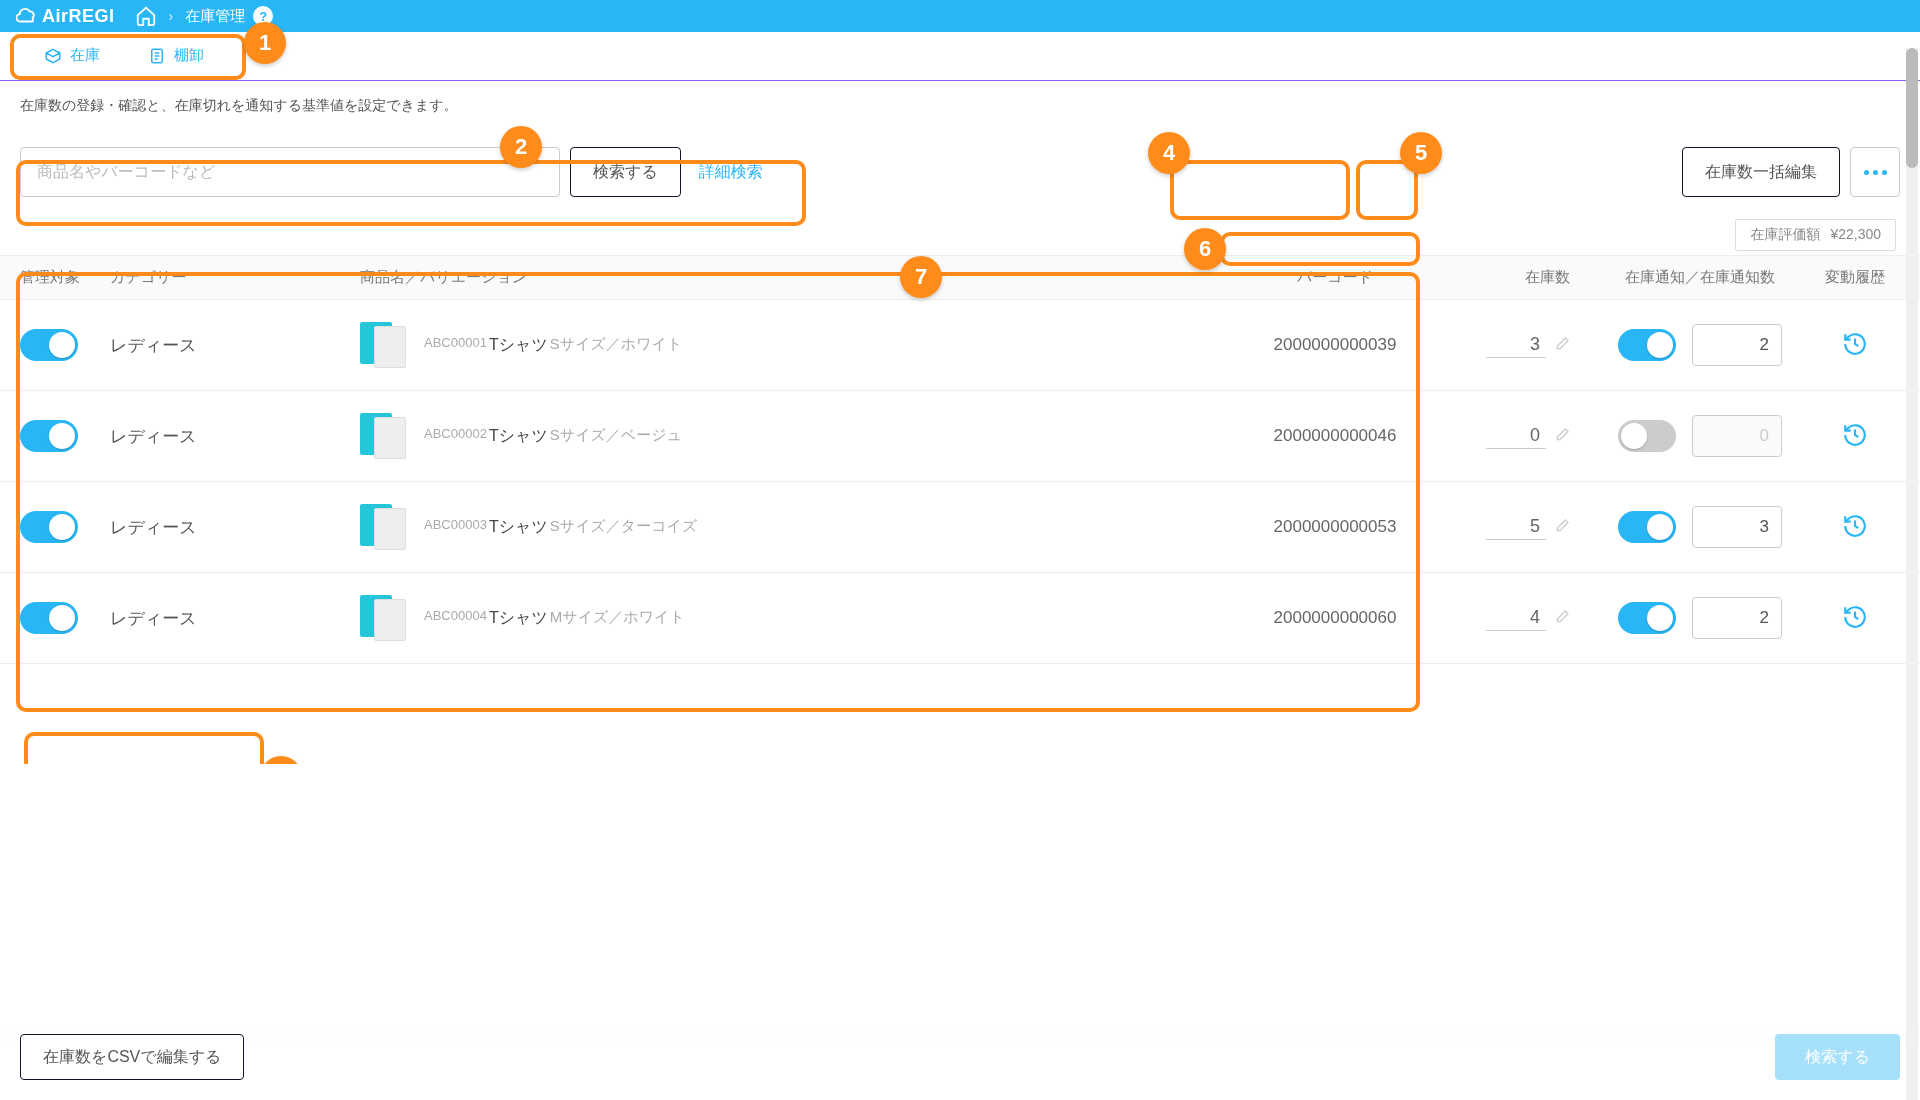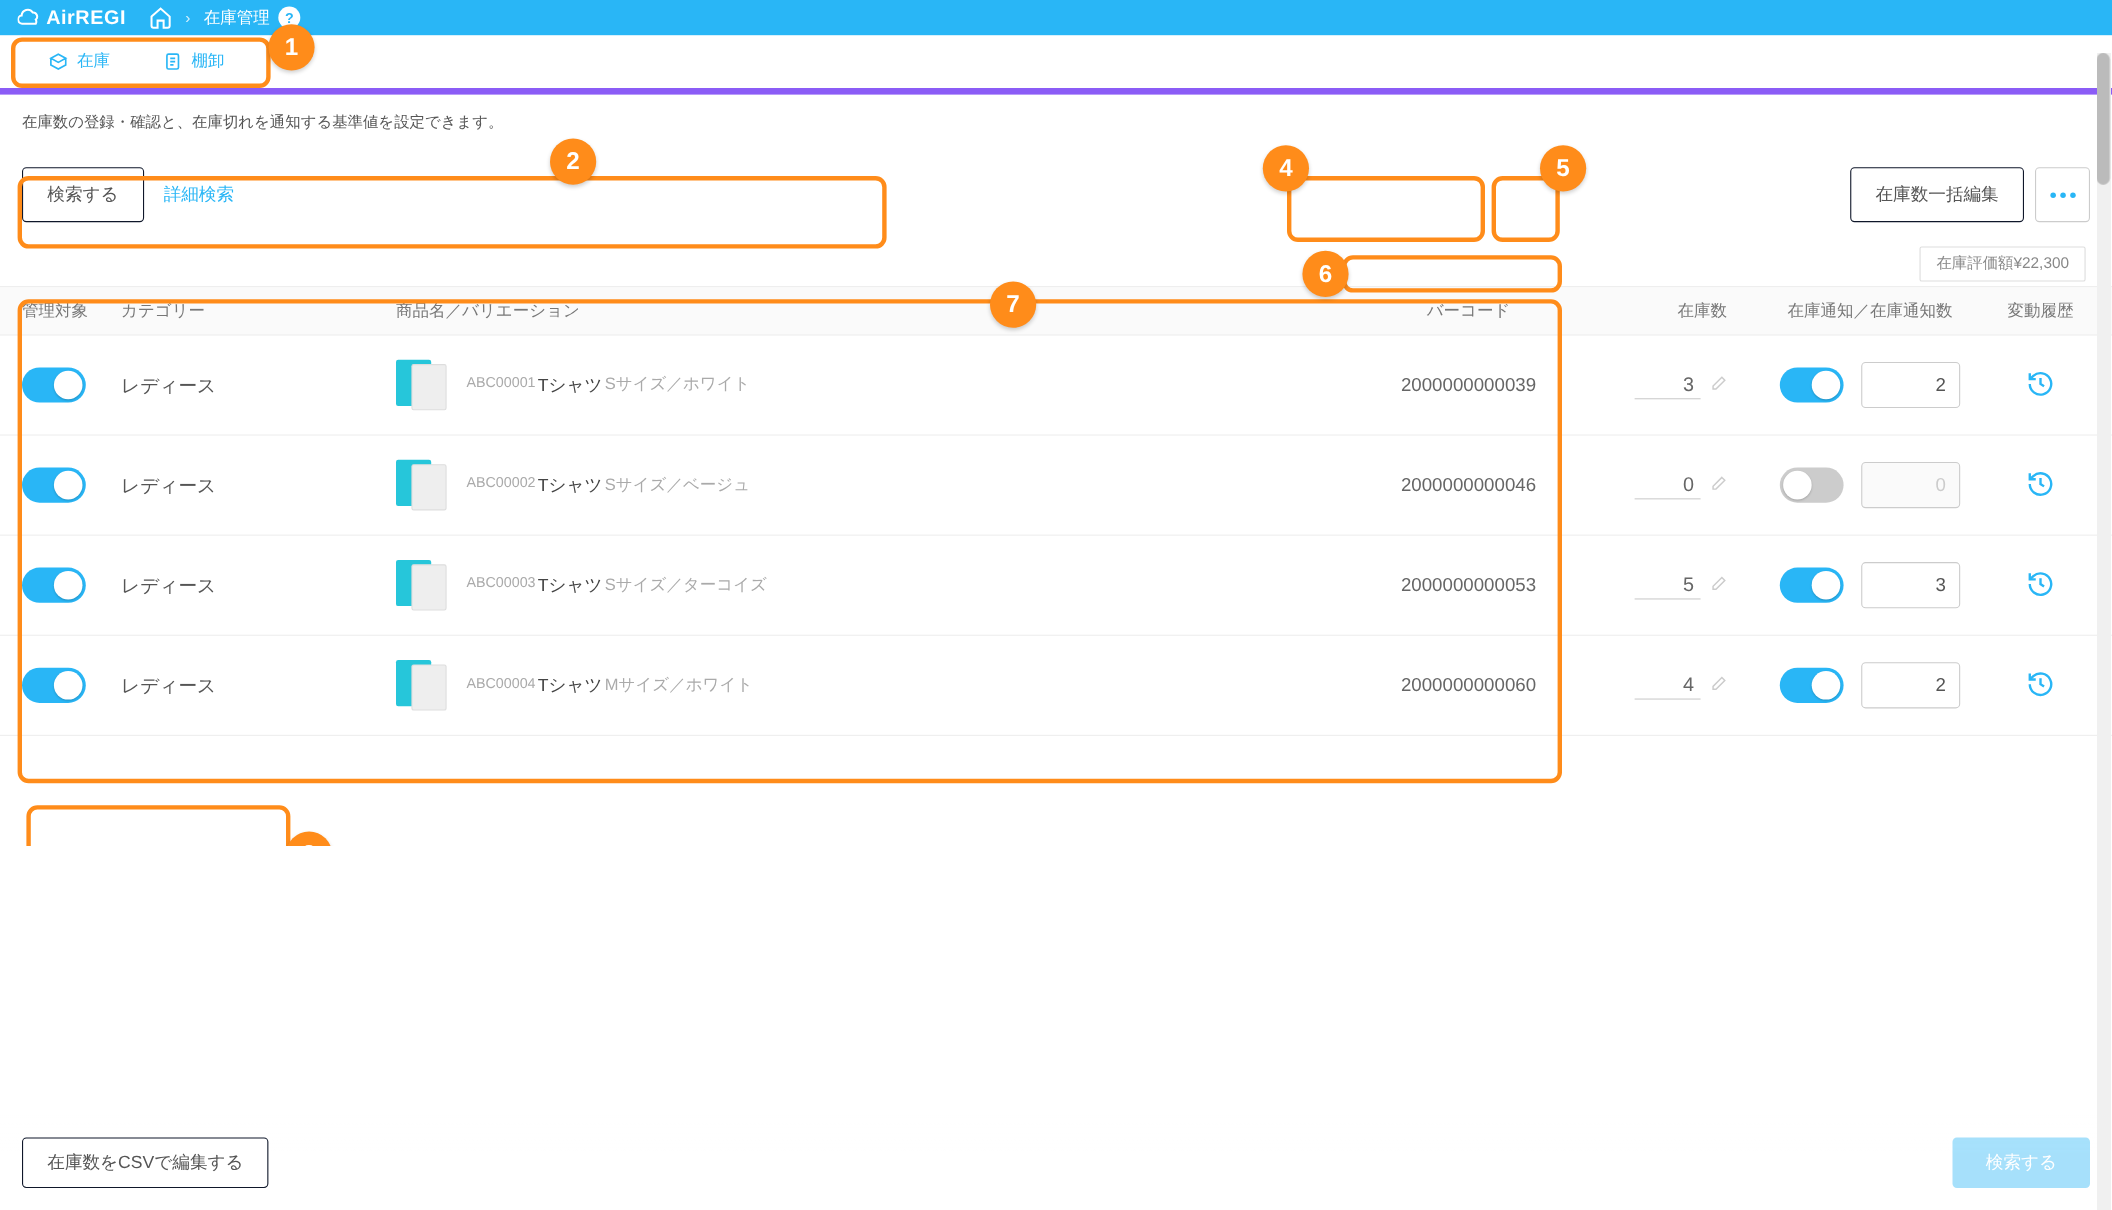--- a/index.html
+++ b/index.html
@@ -4,37 +4,37 @@
 <style>
 *{box-sizing:border-box;margin:0;padding:0;font-family:"Hiragino Kaku Gothic ProN","Hiragino Sans",Meiryo,sans-serif}
 body{background:#fff;color:#333;font-size:14px}
 .header{background:#29b6f6;height:32px;display:flex;align-items:center;padding:0 16px;color:#fff}
 .logo{display:flex;align-items:center;font-weight:bold;font-size:18px;letter-spacing:.5px}
 .logo svg{margin-right:4px}
 .home-btn{margin-left:20px;display:flex;align-items:center;cursor:pointer}
 .bc-sep{margin:0 12px;color:rgba(255,255,255,.8)}
 .bc-title{font-size:15px}
 .help-badge{display:inline-flex;align-items:center;justify-content:center;width:20px;height:20px;border-radius:50%;background:#fff;color:#29b6f6;font-size:13px;font-weight:bold;margin-left:8px}
-.tabs{display:flex;padding:0 20px;border-bottom:6px solid #8b5cf6;position:relative}
+.tabs{display:flex;padding:0 20px;border-bottom:1px solid #8b5cf6;position:relative}
 .tab{display:flex;align-items:center;padding:14px 24px 12px;cursor:pointer;color:#29b6f6;font-size:15px;gap:8px;border-bottom:3px solid transparent}
 .tab.active{border-bottom-color:#29b6f6;font-weight:500}
 .tab .ticon{display:inline-flex}
 .desc{padding:16px 20px;font-size:14px;color:#555}
 .search-row{display:flex;align-items:center;padding:16px 20px;gap:10px}
 .search-left{display:flex;align-items:center;gap:10px}
 .search-input{width:540px;height:50px;border:1px solid #ccc;border-radius:4px;padding:0 16px;font-size:16px;color:#333}
 .search-input::placeholder{color:#bbb}
 .btn{height:50px;padding:0 22px;border:1px solid #0f172a;border-radius:4px;background:#fff;font-size:16px;color:#555;cursor:pointer;display:inline-flex;align-items:center;justify-content:center}
 .link-adv{color:#29b6f6;font-size:16px;padding:0 8px;cursor:pointer}
 .spacer{flex:1}
 .more-btn{width:50px;height:50px;border:1px solid #ccc;border-radius:4px;display:flex;align-items:center;justify-content:center;cursor:pointer;background:#fff}
 .more-dots{display:flex;gap:4px}
 .more-dots span{width:5px;height:5px;border-radius:50%;background:#29b6f6}
 .valuation{display:flex;justify-content:flex-end;padding:6px 24px 4px}
-.valuation-box{border:1px solid #ddd;border-radius:2px;padding:6px 14px;font-size:14px;color:#888;display:flex;}
+.valuation-box{border:1px solid #ddd;border-radius:2px;padding:6px 14px;font-size:14px;color:#888;display:flex;gap:10px}
 .valuation-box .amt{color:#888}
 .table{width:100%}
 .thead{display:flex;align-items:center;padding:12px 20px;border-top:1px solid #eee;border-bottom:1px solid #eee;background:#fafafa;color:#777;font-size:15px}
 .col-m{width:90px}
 .col-cat{width:250px}
 .col-prod{flex:1.6}
 .col-bar{width:210px;text-align:center}
 .col-stock{width:150px;text-align:right;padding-right:20px}
 .col-notify{width:220px;text-align:center}
 .col-hist{width:90px;text-align:center}
@@ -109,20 +109,21 @@
           </svg>
         </span>
     <span>棚卸</span>
   </div>
 </div>
 
 <div class="desc">在庫数の登録・確認と、在庫切れを通知する基準値を設定できます。</div>
 
 <div class="search-row">
   <div class="search-left">
+    <input class="search-input" placeholder="商品名やバーコードなど" style="">
     <button class="btn">検索する</button>
     <span class="link-adv">詳細検索</span>
   </div>
   <div class="spacer"></div>
   <button class="btn">在庫数一括編集</button>
   <div class="more-btn">
     <div class="more-dots">
           <span></span>
           <span></span>
           <span></span>

